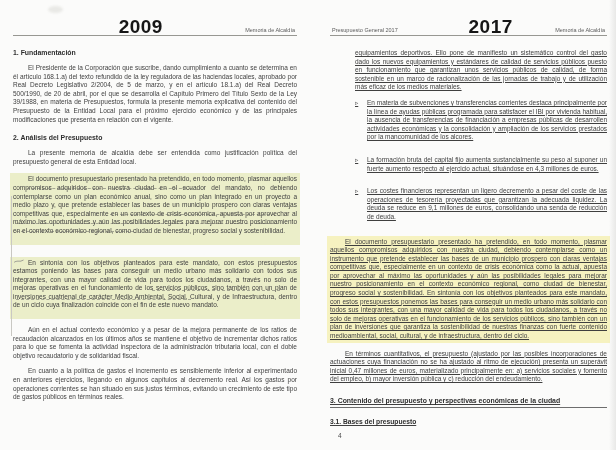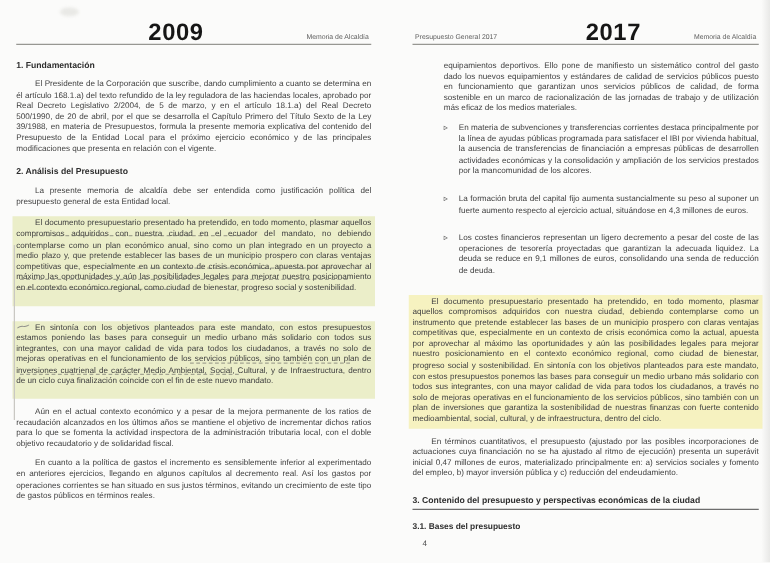--- a/index.html
+++ b/index.html
@@ -11,21 +11,21 @@
     position:relative;
   }
   .spread { display:flex; width:616px; height:450px; position:relative; }
   .spread::after {
     content:""; position:absolute; right:0; top:0; width:7px; height:450px;
     background:linear-gradient(to right, rgba(0,0,0,0), rgba(120,120,115,0.14));
     pointer-events:none;
   }
   .page { width:308px; height:450px; position:relative; }
   .page-left  { padding:6px 11px 0 13px; }
-  .page-right { padding:6px 9px 0 22px; }
+  .page-right { padding:6px 9px 0 22px;text-decoration:underline; }
 
   
   .hdr { position:relative; height:30px; border-bottom:1px solid #979792; margin-bottom:13px; }
   .hdr-year {
     position:absolute; bottom:-3px; transform:translateX(-50%);
     font-size:19px; font-weight:bold; letter-spacing:.5px; color:#161616;
   }
   .page-left  .hdr-year { left:45%; }
   .page-right .hdr-year { left:58%; }
   .hdr-small { position:absolute; bottom:2px; font-size:5.5px; color:#5c5c5c; white-space:nowrap; }

